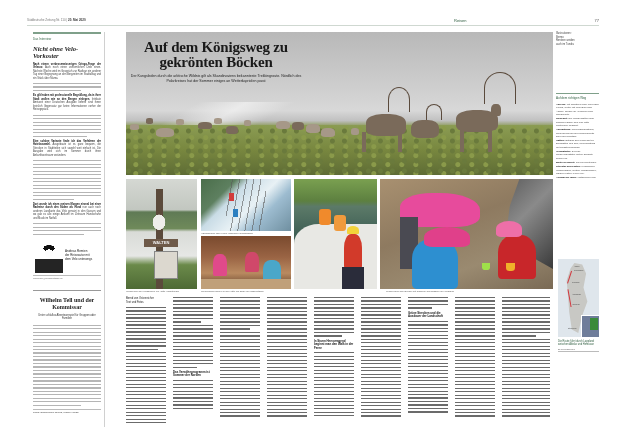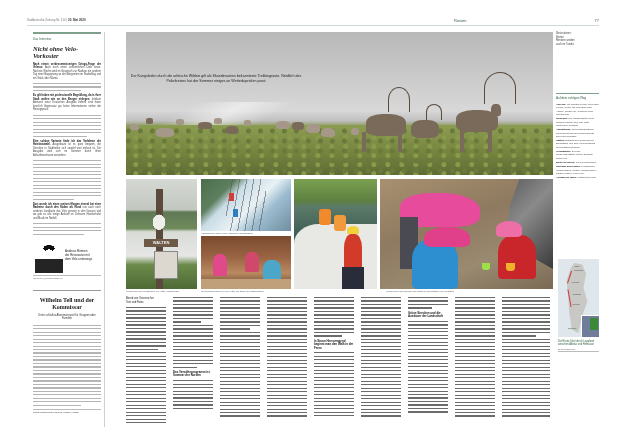--- a/index.html
+++ b/index.html
@@ -241,20 +241,21 @@
   <div class="reindeer" style="left:272px; top:100px; width:4px; height:20px; border-radius:0;"></div>
   <div class="antler" style="left:262px; top:55px; width:22px; height:25px;"></div>
   <div class="reindeer" style="left:285px; top:88px; width:28px; height:18px;"></div>
   <div class="antler" style="left:300px; top:72px; width:16px; height:16px;"></div>
   <div class="reindeer" style="left:330px; top:78px; width:42px; height:22px;"></div>
   <div class="reindeer" style="left:334px; top:98px; width:4px; height:22px; border-radius:0;"></div>
   <div class="reindeer" style="left:362px; top:98px; width:4px; height:22px; border-radius:0;"></div>
   <div class="reindeer" style="left:365px; top:72px; width:10px; height:12px;"></div>
   <div class="antler" style="left:358px; top:40px; width:32px; height:32px;"></div>
 
+  <div class="hero-title">Auf dem Königsweg zu gekrönten Böcken</div>
   <div class="hero-dek">Der Kungsleden durch die arktische Wildnis gilt als Skandinaviens bekannteste Trekkingroute. Nördlich des Polarkreises hat der Sommer einiges an Wetterkapriolen parat</div>
 </div>
 
 <div class="photo p-sign">
   <div class="post"></div>
   <div class="skull"></div>
   <div class="sign">WALTEN</div>
   <div class="board"></div>
 </div>
 <div class="caption" style="left:126px; top:290px;">Wegweiser am Kungsleden zur Hütte Vakkotavare</div>

